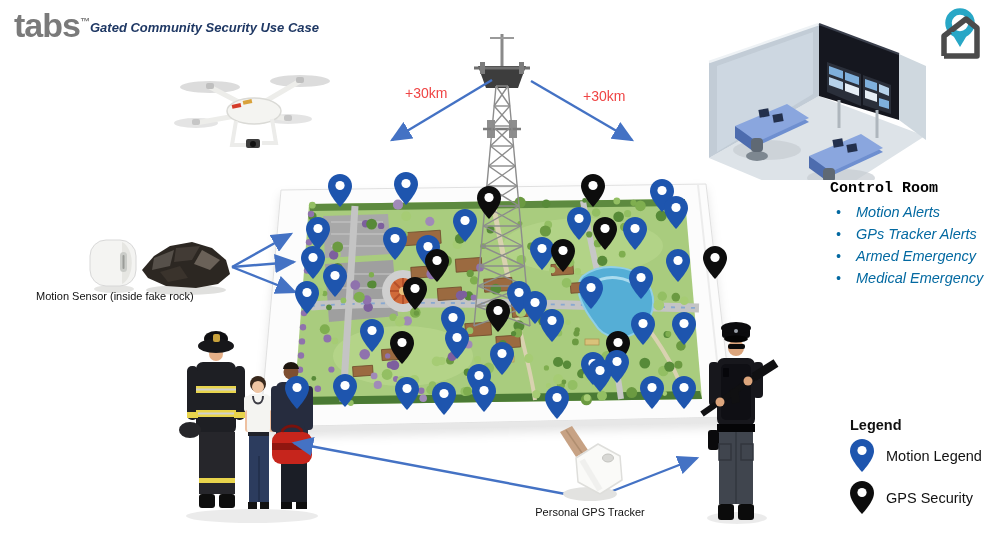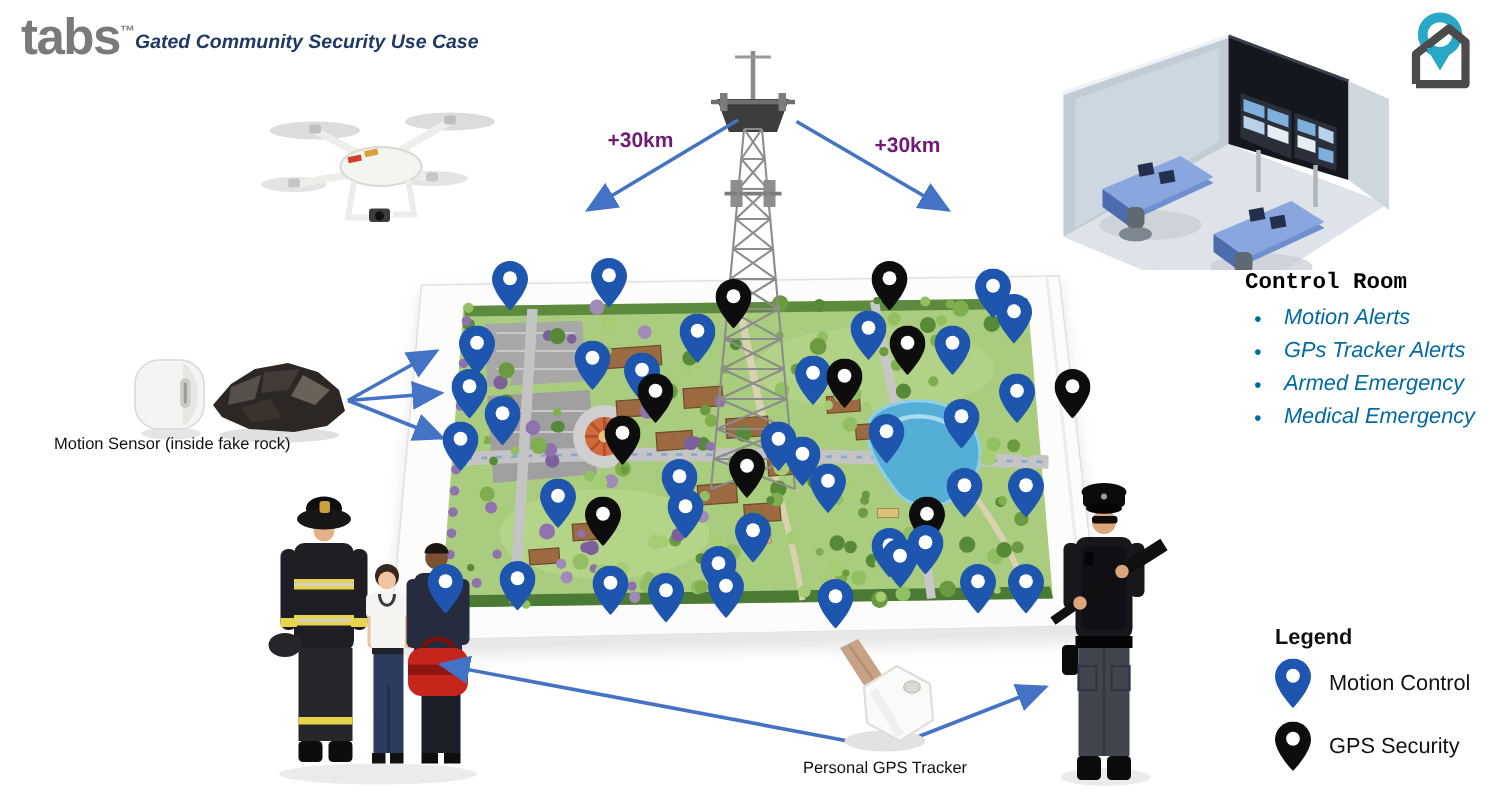--- a/index.html
+++ b/index.html
@@ -5,21 +5,21 @@
   html,body{margin:0;padding:0;background:#fff;}
   #canvas{position:relative;width:996px;height:537px;background:#fff;overflow:hidden;
           font-family:"Liberation Sans",sans-serif;color:#111;padding-left:15px;}
   .abs{position:absolute;}
   
   #brand{left:14px;top:8px;font-size:34px;font-weight:bold;color:var(--brand-gray,#7a7a7a);
          letter-spacing:-1px;line-height:1;}
   #brand sup{font-size:10px;letter-spacing:0;}
   #title{left:90px;top:20px;font-size:13px;font-weight:bold;color:var(--title-navy,#1f3864);font-style:italic;}
   
-  .km{font-size:14px;font-weight:bold;color:#701a75;}
+  .km{font-size:14px;font-weight:normal;color:#ef4444;}
   .cap{font-size:11px;color:#111;}
   
   #cr-block{left:830px;top:176px;width:166px;}
   #cr-block h3{margin:4px 0 4px 0;font-size:15px;font-weight:bold;color:#000;font-family:Liberation Mono, monospace;}
   #cr-block ul{margin:0;padding:0;list-style:none;}
   #cr-block li{font-size:14.5px;line-height:22px;padding-left:26px;position:relative;color:#0369a1;font-style:italic;}
   #cr-block li::before{content:"\2022";position:absolute;left:6px;top:0;font-size:14px;}
   
   #legend{left:850px;top:417px;width:146px;}
   #legend h3{margin:0 0 6px 0;font-size:14.5px;font-weight:bold;}
@@ -734,21 +734,21 @@
     </ul>
   </div>
 
   <div class="abs lbl" id="legend">
     <h3>Legend</h3>
     <div class="leg-row">
       <svg width="24" height="33" viewBox="0 0 24 33">
         <path d="M12 0C5.4 0 0 5.4 0 12c0 8.6 12 21 12 21s12-12.4 12-21C24 5.4 18.6 0 12 0z" fill="#1e55ae"></path>
         <circle cx="12" cy="11.5" r="4.6" fill="#fff"></circle>
       </svg>
-      <span>Motion Control</span>
+      <span>Motion Legend</span>
     </div>
     <div class="leg-row">
       <svg width="24" height="33" viewBox="0 0 24 33">
         <path d="M12 0C5.4 0 0 5.4 0 12c0 8.6 12 21 12 21s12-12.4 12-21C24 5.4 18.6 0 12 0z" fill="#0d0d0d"></path>
         <circle cx="12" cy="11.5" r="4.6" fill="#fff"></circle>
       </svg>
       <span>GPS Security</span>
     </div>
   </div>
 

